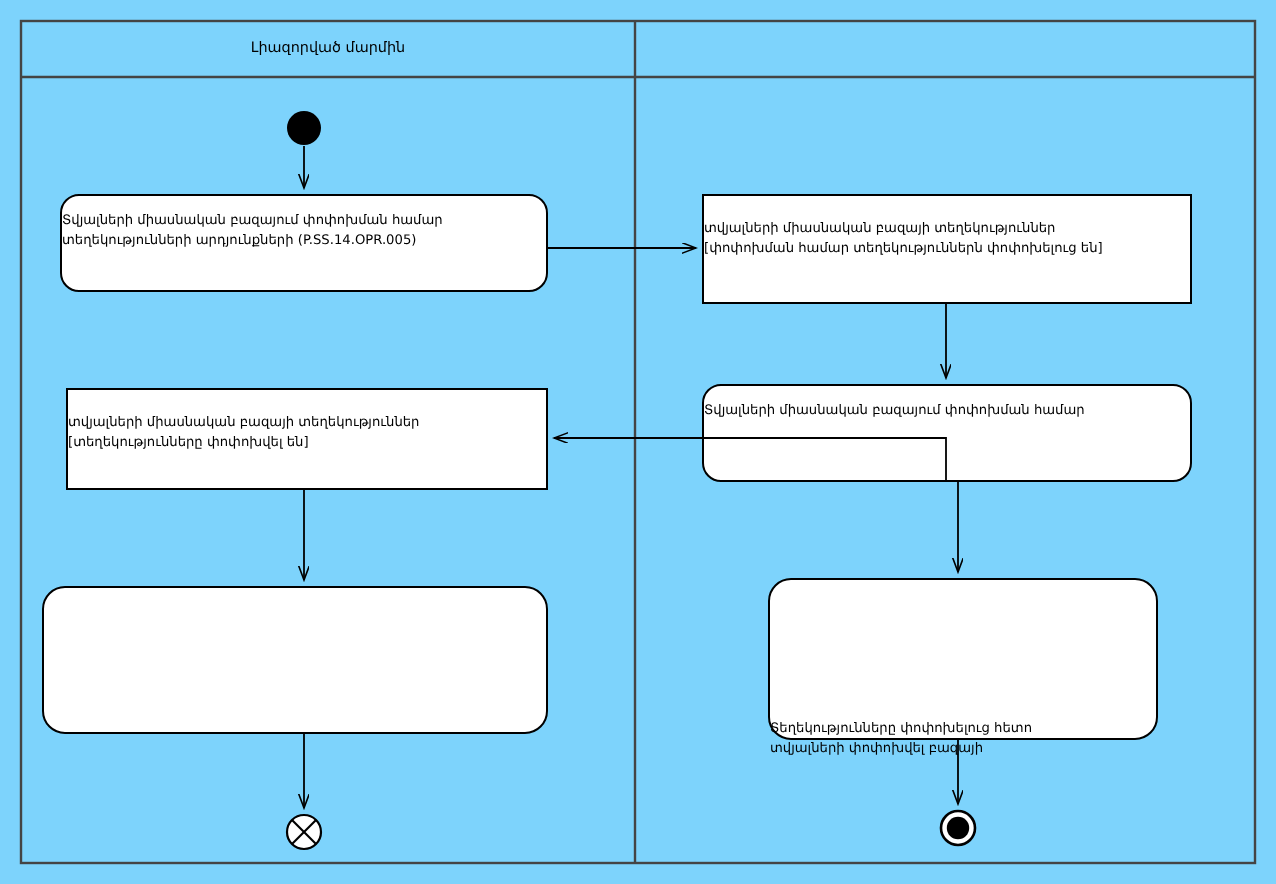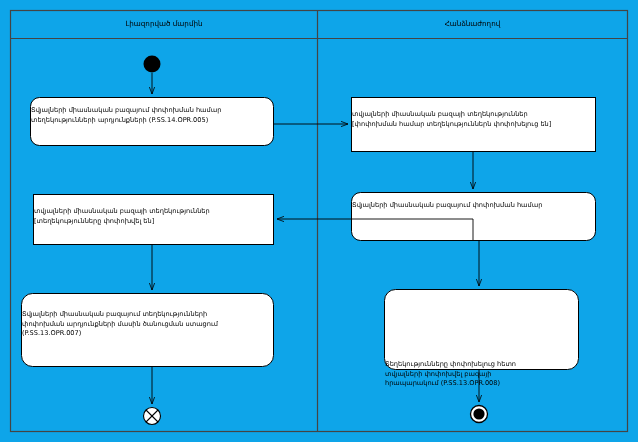--- a/index.html
+++ b/index.html
@@ -7,21 +7,21 @@
     padding: 0;
     background: #ffffff;
   }
   body {
     font-family: "DejaVu Sans", sans-serif;
   }
   #canvas {
     position: relative;
     width: 638px;
     height: 442px;
-    background: #0ea5e9;
+    background: #7dd3fc;
     overflow: hidden;
   }
   #diagram-svg {
     position: absolute;
     left: 0;
     top: 0;
     width: 638px;
     height: 442px;
   }
   .node-label {
@@ -98,51 +98,44 @@
 
     <line x1="479" y1="240.5" x2="479" y2="286" stroke="#000000" stroke-width="0.9" marker-end="url(#arrowhead)"></line>
 
     <line x1="152" y1="366.5" x2="152" y2="404" stroke="#000000" stroke-width="0.9" marker-end="url(#arrowhead)"></line>
 
     <line x1="479" y1="369.5" x2="479" y2="402" stroke="#000000" stroke-width="0.9" marker-end="url(#arrowhead)"></line>
   </svg>
 
   <div class="lane-title" style="left:11px; top:19px; width:306px;">Լիազորված մարմին</div>
 
-  <div class="lane-title" style="left:318px; top:19px; width:309px;">Հանձնաժողով</div>
 
   <div class="node-label" style="left:31px; top:106px; width:242px;">
     <div>Տվյալների միասնական բազայում փոփոխման համար</div>
     <div>տեղեկությունների արդյունքների (P.SS.14.OPR.005)</div>
   </div>
 
   <div class="node-label" style="left:352px; top:110px; width:243px;">
     <div>տվյալների միասնական բազայի տեղեկություններ</div>
     <div>[փոփոխման համար տեղեկություններն փոփոխելուց են]</div>
   </div>
 
   <div class="node-label" style="left:352px; top:201px; width:243px;">
     <div>Տվյալների միասնական բազայում փոփոխման համար</div>
   </div>
 
   <div class="node-label" style="left:34px; top:207px; width:239px;">
     <div>տվյալների միասնական բազայի տեղեկություններ</div>
     <div>[տեղեկությունները փոփոխվել են]</div>
   </div>
 
-  <div class="node-label" style="left:22px; top:310px; width:251px;">
-    <div>Տվյալների միասնական բազայում տեղեկությունների</div>
-    <div>փոփոխման արդյունքների մասին ծանուցման ստացում</div>
-    <div>(P.SS.13.OPR.007)</div>
-  </div>
 
   <div class="node-label" style="left:385px; top:317px; width:193px;margin-top:43px;">
     <div>Տեղեկությունները փոփոխելուց հետո</div>
     <div>տվյալների փոփոխվել բազայի</div>
-    <div>հրապարակում (P.SS.13.OPR.008)</div>
   </div>
 
   <div class="hit" style="left:143px; top:55px; width:18px; height:18px;"></div>
   <div class="hit" style="left:30px; top:97px; width:244px; height:49px;"></div>
   <div class="hit" style="left:351px; top:97px; width:245px; height:55px;"></div>
   <div class="hit" style="left:351px; top:192px; width:245px; height:49px;"></div>
   <div class="hit" style="left:33px; top:194px; width:241px; height:51px;"></div>
   <div class="hit" style="left:21px; top:293px; width:253px; height:74px;"></div>
   <div class="hit" style="left:384px; top:289px; width:195px; height:81px;"></div>
   <div class="hit" style="left:143px; top:407px; width:18px; height:18px;"></div>

